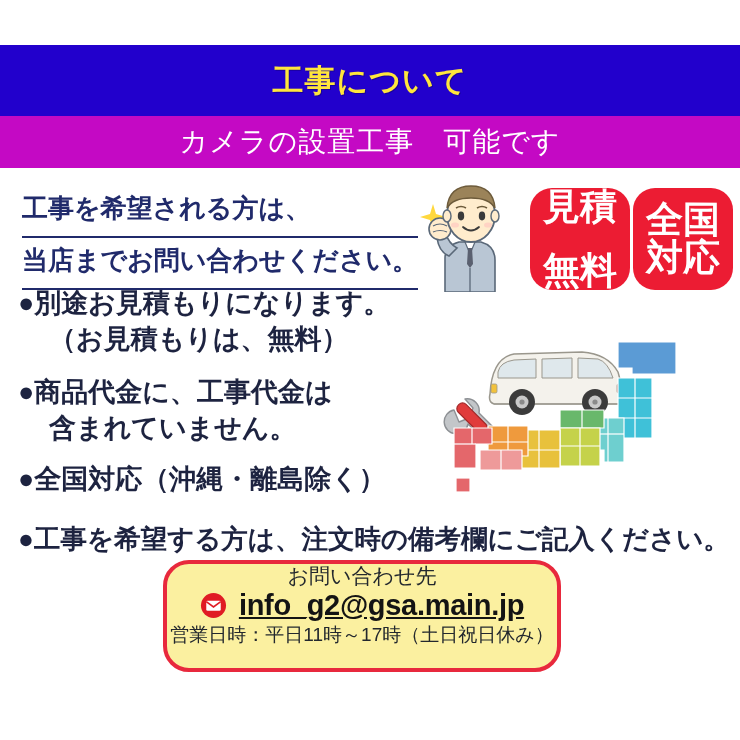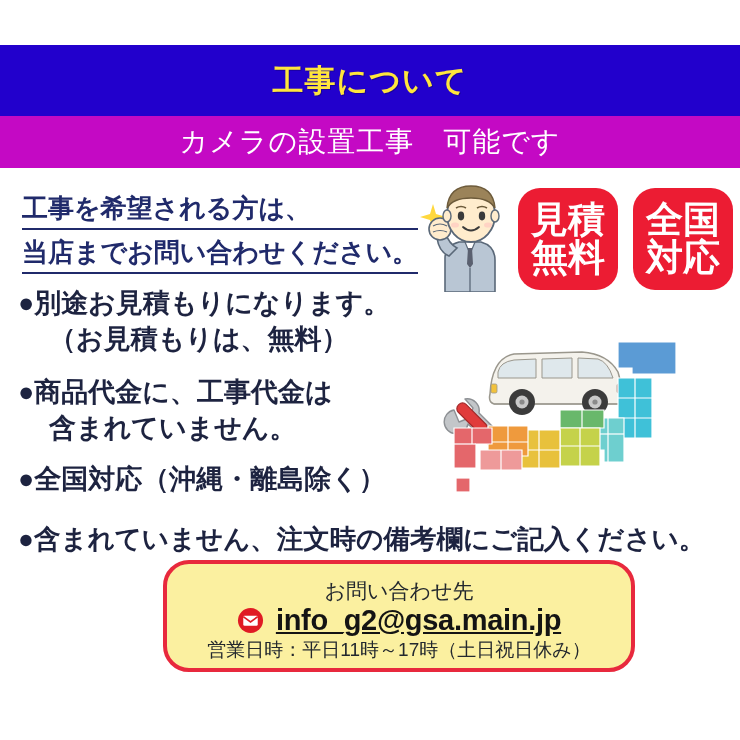--- a/index.html
+++ b/index.html
@@ -46,38 +46,38 @@
     position:absolute;left:22px;top:190px;
     color:#202a6b;
     font-size:26px;
     font-weight:bold;
     line-height:1.42;
     white-space:nowrap;
   }
   .lead .ln{
     display:block;
     border-bottom:2px solid #202a6b;
-    padding-bottom:1px;
+    padding-bottom:9px;
   }
   .lead .ln:last-child{margin-top:4px;}
 
   
   .badge{
     position:absolute;top:188px;width:100px;height:102px;
     background:#ec1c33;
     border-radius:22px;
     display:flex;flex-direction:column;
     align-items:center;justify-content:center;
     color:#fff;
   }
   .badge span{
     font-size:37px;font-weight:bold;line-height:1.03;
     letter-spacing:0px;
   }
-  .badge-quote{left:518px;}
+  .badge-quote{left:530px;justify-content:space-between;}
   .badge-nation{left:633px;}
 
   
   .worker{position:absolute;left:415px;top:182px;width:105px;height:110px;}
 
   
   .bullets{position:absolute;left:18px;top:286px;width:714px;}
   .bullet{
     color:#1d2340;
     font-size:27px;
@@ -88,27 +88,27 @@
   }
   .bullet .l2{display:block;padding-left:31px;}
   .bullet.b3{margin-bottom:22px;font-family:Liberation Mono, monospace;}
   .bullet.b4{font-size:26.5px;}
 
   
   .art{position:absolute;left:432px;top:332px;width:300px;height:168px;}
 
   
   .contact{
-    position:absolute;left:163px;top:560px;width:472px;height:112px;
+    position:absolute;left:163px;top:560px;width:398px;height:112px;
     background:#fbf0a0;
     border:4px solid #e8293d;
     border-radius:26px;
     box-sizing:border-box;
     display:flex;flex-direction:column;align-items:center;
-    padding-top:15px;
+    padding-top:0;
   }
   .contact .c-title{
     color:#23282e;font-size:21px;line-height:1.1;font-weight:normal;
   }
   .contact .c-mailrow{
     display:flex;align-items:center;gap:12px;margin-top:3px;
   }
   .contact .c-mail{
     color:#141414;font-size:29px;font-weight:bold;letter-spacing:-0.3px;
     line-height:1.05;
@@ -190,21 +190,21 @@
       <span class="l2">（お見積もりは、無料）</span>
     </div>
     <div class="bullet b2">
       <span>●商品代金に、工事代金は</span>
       <span class="l2">含まれていません。</span>
     </div>
     <div class="bullet b3">
       <span>●全国対応（沖縄・離島除く）</span>
     </div>
     <div class="bullet b4">
-      <span>●含まれていません、注文時の備考欄にご記入ください。</span>
+      <span>●工事を希望する方は、注文時の備考欄にご記入ください。</span>
     </div>
   </div>
 
   <svg class="art" viewBox="0 0 300 168">
 
     <g>
       <path d="M58 62 Q60 26 82 22 L150 20 Q176 22 186 40 L192 62 Q194 68 190 72 L62 72 Q56 70 58 62 Z" fill="#f4f2ec" stroke="#9a978d" stroke-width="1.5"></path>
       <path d="M66 40 Q68 30 82 28 L104 27 L104 46 L66 46 Z" fill="#dfe8ec" stroke="#9a978d" stroke-width="1"></path>
       <path d="M110 27 L140 26 L140 46 L110 46 Z" fill="#dfe8ec" stroke="#9a978d" stroke-width="1"></path>
       <path d="M146 26 L166 27 Q176 30 181 46 L146 46 Z" fill="#dfe8ec" stroke="#9a978d" stroke-width="1"></path>

